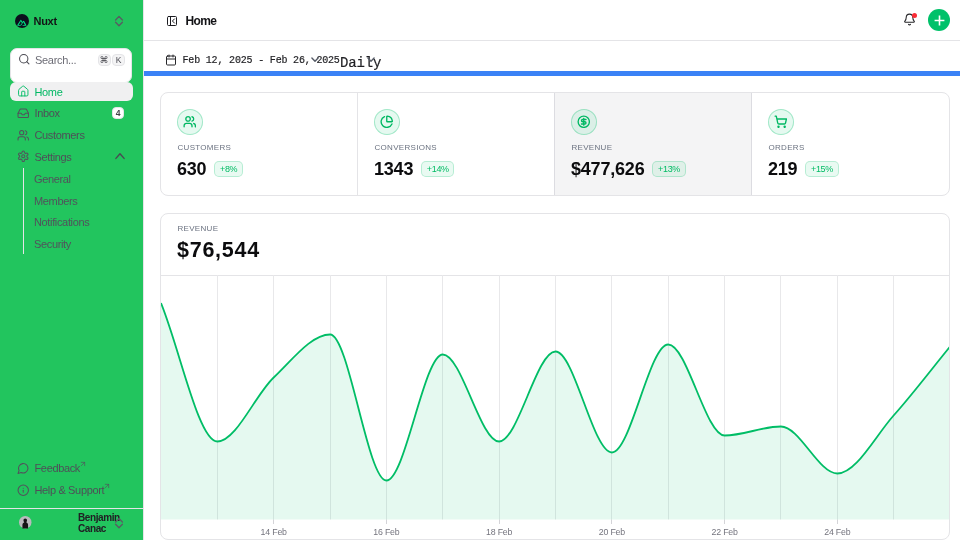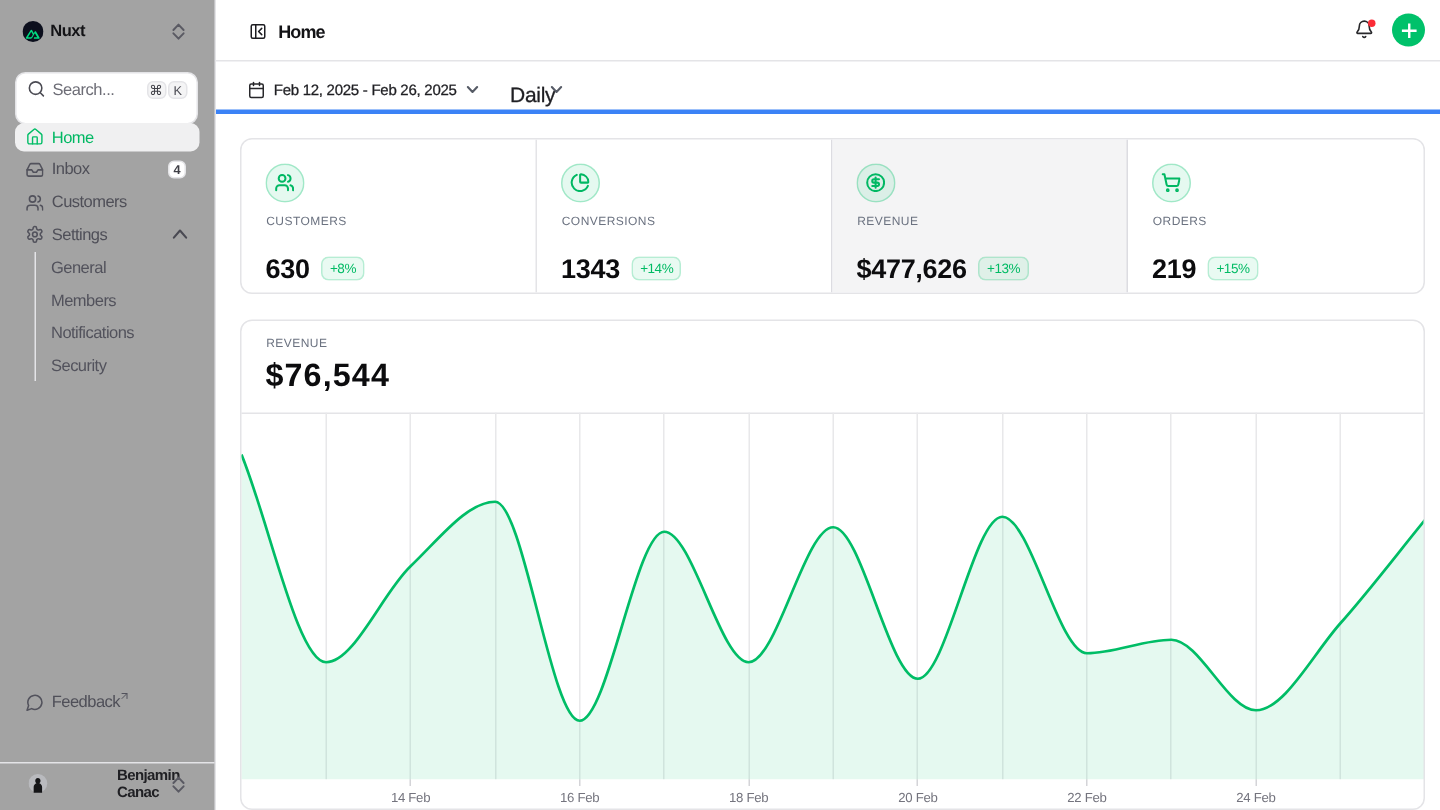--- a/index.html
+++ b/index.html
@@ -2,46 +2,46 @@
 <html><head>
 <meta charset="utf-8">
 <style>
 * { margin:0; padding:0; box-sizing:border-box; }
 html,body { width:960px; height:540px; overflow:hidden; background:#fff;
   font-family:"Liberation Sans", sans-serif; }
 .abs { position:absolute; }
 svg { display:block; }
 
 #sidebar { position:absolute; left:0; top:0; width:144px; height:540px;
-  background:#a3a3a3; border-right:1px solid #e4e4e7; }
+  background:#22c55e; border-right:1px solid #e4e4e7; }
 .srow { position:absolute; left:10px; width:123px; height:19px;
   display:flex; align-items:center; border-radius:6px; }
 .srow .ic { width:12.5px; height:12.5px; margin-left:6.5px; margin-right:5.5px; flex:none; }
 .srow .lbl { font-size:11px; font-weight:500; color:#4f4f58; letter-spacing:-0.35px; }
 .badge4 { position:absolute; right:9px; top:3.5px; width:12px; height:12px;
   border:1px solid #e4e4e7; border-radius:4px; background:#fff; color:#3f3f46;
   font-size:8.5px; font-weight:600; display:flex; align-items:center; justify-content:center; }
 .sub { position:absolute; left:34px; font-size:11px; font-weight:500; color:#52525c; letter-spacing:-0.35px; }
 
 #main { position:absolute; left:144px; top:0; width:816px; height:540px; background:#fff; }
 #topbar { position:absolute; left:0; top:0; width:816px; height:41px; border-bottom:1px solid #e4e4e7; }
-#toolbar { position:absolute; left:0; top:41px; width:816px; height:35px; border-bottom:3px solid #3b82f6; }
+#toolbar { position:absolute; left:0; top:41px; width:816px; height:35px; border-bottom:5px solid #3b82f6;font-family:Liberation Mono, monospace; }
 
 #stats { position:absolute; left:16px; top:92px; width:790px; height:104px;
   border:1px solid #e4e4e7; border-radius:8px; display:flex; overflow:hidden; background:#fff; }
 .cell { width:197.5px; height:100%; position:relative; border-right:1px solid #e4e4e7; }
 .cell:last-child { border-right:none; }
 .cell.sel { background:#f4f4f5; border-right-color:#dcdce1; }
 .cell:nth-child(2) { border-right-color:#dcdce1; }
 .iconcirc { position:absolute; left:15.5px; top:15.5px; width:26px; height:26px; border-radius:50%;
   background:rgba(0,193,106,0.10); box-shadow:inset 0 0 0 1px rgba(0,193,106,0.30);
   display:flex; align-items:center; justify-content:center; }
 .slabel { position:absolute; left:16.5px; top:49.5px; font-size:8px; font-weight:500;
   color:#6b7280; letter-spacing:0.3px; }
-.snum { position:absolute; left:16px; top:67.5px; height:17px; display:flex; align-items:center;margin-top:10px; }
+.snum { position:absolute; left:16px; top:67.5px; height:17px; display:flex; align-items:center; }
 .snum b { font-size:18px; font-weight:700; color:#0c0c0e; letter-spacing:-0.2px; }
 .pbadge { margin-left:8px; height:15.5px; padding:0 5.5px; border-radius:5px;
   background:rgba(0,193,106,0.085); box-shadow:inset 0 0 0 1px rgba(0,193,106,0.22);
   color:#00bb64; font-size:9px; font-weight:500; display:flex; align-items:center; letter-spacing:-0.3px;}
 
 #chartcard { position:absolute; left:16px; top:212.5px; width:790px; height:327.5px;
   border:1px solid #e4e4e7; border-radius:8px; background:#fff; }
 </style>
 </head>
 <body>
@@ -109,20 +109,32 @@
   <div class="sub" style="top:194.6px;">Members</div>
   <div class="sub" style="top:216.3px;">Notifications</div>
   <div class="sub" style="top:238px;">Security</div>
 
   <div class="srow" style="top:458.5px;">
     <svg class="ic" viewBox="0 0 24 24" fill="none" stroke="#52525c" stroke-width="2" stroke-linecap="round" stroke-linejoin="round">
         <path d="M7.9 20A9 9 0 1 0 4 16.1L2 22Z"></path>
       </svg>
     <span class="lbl">Feedback</span>
     <svg class="abs" style="left:69px; top:1px;" width="8" height="8" viewBox="0 0 24 24" fill="none" stroke="#52525c" stroke-width="2" stroke-linecap="round" stroke-linejoin="round">
+        <path d="M7 7h10v10"></path>
+        <path d="M7 17 17 7"></path>
+      </svg>
+  </div>
+  <div class="srow" style="top:480.5px;">
+    <svg class="ic" viewBox="0 0 24 24" fill="none" stroke="#52525c" stroke-width="2" stroke-linecap="round" stroke-linejoin="round">
+        <circle cx="12" cy="12" r="10"></circle>
+        <path d="M12 16v-4"></path>
+        <path d="M12 8h.01"></path>
+      </svg>
+    <span class="lbl">Help &amp; Support</span>
+    <svg class="abs" style="left:93px; top:1px;" width="8" height="8" viewBox="0 0 24 24" fill="none" stroke="#52525c" stroke-width="2" stroke-linecap="round" stroke-linejoin="round">
         <path d="M7 7h10v10"></path>
         <path d="M7 17 17 7"></path>
       </svg>
   </div>
   <div class="abs" style="left:0; top:508px; width:143px; height:1px; background:#e4e4e7;"></div>
   <div class="srow" style="top:513px;">
     <svg style="width:12.5px;height:12.5px;flex:none;margin-left:9px;margin-right:2.5px;" viewBox="0 0 24 24">
       <circle cx="12" cy="12" r="12" fill="#b9babe"></circle>
       <path d="M12 5c-2 0-3.4 1.5-3.4 3.6 0 1.4.6 2.6 1.6 3.2-2 .8-3.6 2.5-3.6 4.8V24h10.8v-7.4c0-2.3-1.6-4-3.6-4.8 1-.6 1.6-1.8 1.6-3.2C15.4 6.5 14 5 12 5z" fill="#151517"></path>
     </svg>

